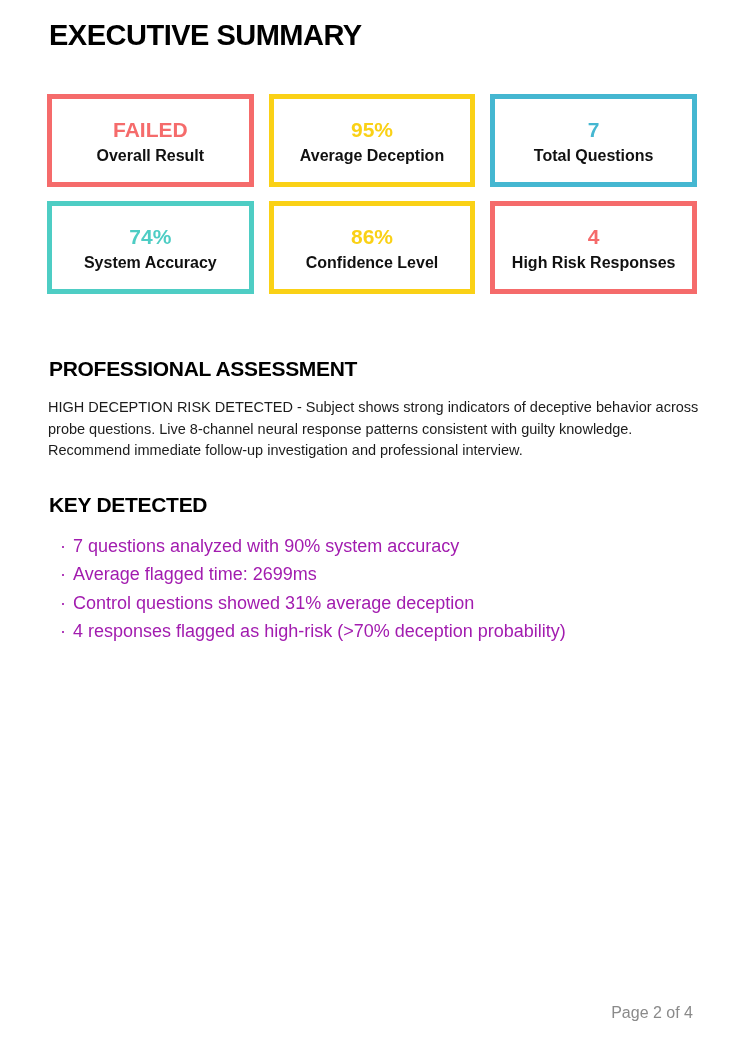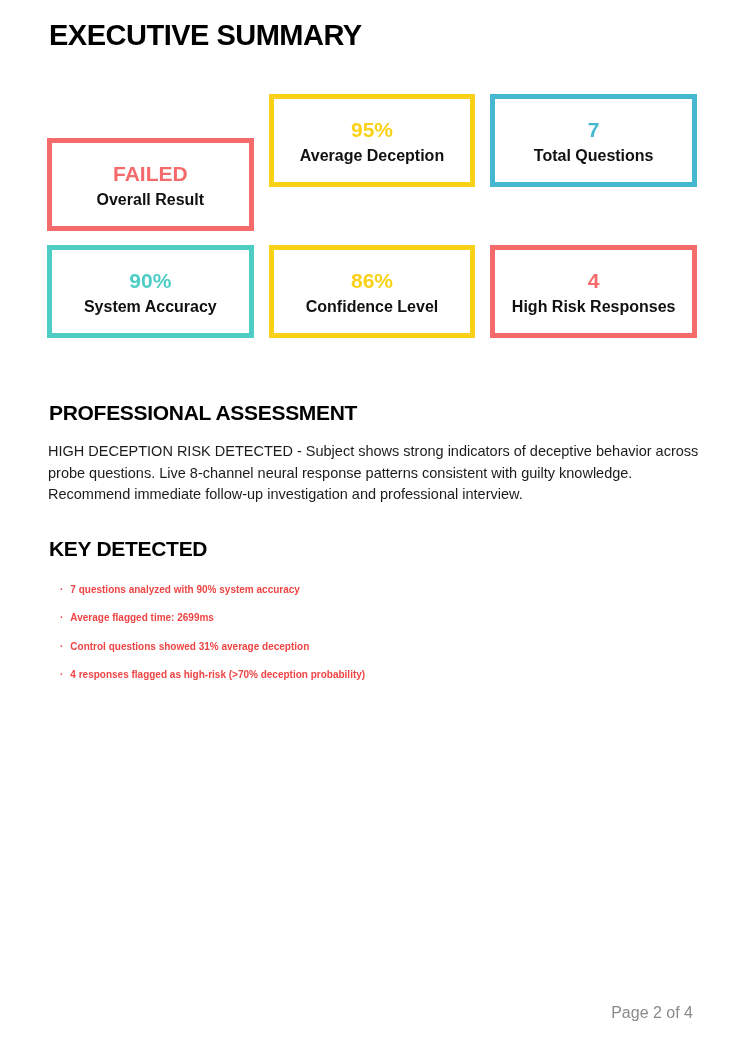--- a/index.html
+++ b/index.html
@@ -73,23 +73,23 @@
     color: #1c1c1c;
     line-height: 21.5px;
   }
   .findings-heading { margin-top: 31px; }
   .findings-list {
     list-style: none;
     margin: 15px 0 0 0;
     padding: 0 0 0 13px;
   }
   .findings-list li {
-    font-size: 10px;
-    font-weight: bold;
-    color: #ef4444;
+    font-size: 18px;
+    font-weight: normal;
+    color: #a21caf;
     line-height: 28.5px;
   }
   .bullet-marker {
     display: inline-block;
     margin-right: 7px;
   }
   .page-footer {
     position: absolute;
     top: 1004px;
     right: 50px;
@@ -100,37 +100,37 @@
 </style>
 </head>
 <body>
 
 <div class="page">
 
   <h1 class="doc-title">EXECUTIVE SUMMARY</h1>
 
   <div class="metric-grid">
 
-    <div class="metric-card" style="border-color: rgb(245, 107, 107); margin-top: 44px;">
+    <div class="metric-card" style="border-color: rgb(245, 107, 107);">
       <div class="metric-value" style="color: rgb(245, 107, 107);">FAILED</div>
       <div class="metric-label">Overall Result</div>
     </div>
 
     <div class="metric-card" style="border-color: rgb(250, 209, 22);">
       <div class="metric-value" style="color: rgb(250, 209, 22);">95%</div>
       <div class="metric-label">Average Deception</div>
     </div>
 
     <div class="metric-card" style="border-color: rgb(69, 183, 209);">
       <div class="metric-value" style="color: rgb(69, 183, 209);">7</div>
       <div class="metric-label">Total Questions</div>
     </div>
 
     <div class="metric-card" style="border-color: rgb(78, 205, 196);">
-      <div class="metric-value" style="color: rgb(78, 205, 196);">90%</div>
+      <div class="metric-value" style="color: rgb(78, 205, 196);">74%</div>
       <div class="metric-label">System Accuracy</div>
     </div>
 
     <div class="metric-card" style="border-color: rgb(250, 209, 22);">
       <div class="metric-value" style="color: rgb(250, 209, 22);">86%</div>
       <div class="metric-label">Confidence Level</div>
     </div>
 
     <div class="metric-card" style="border-color: rgb(245, 107, 107);">
       <div class="metric-value" style="color: rgb(245, 107, 107);">4</div>

